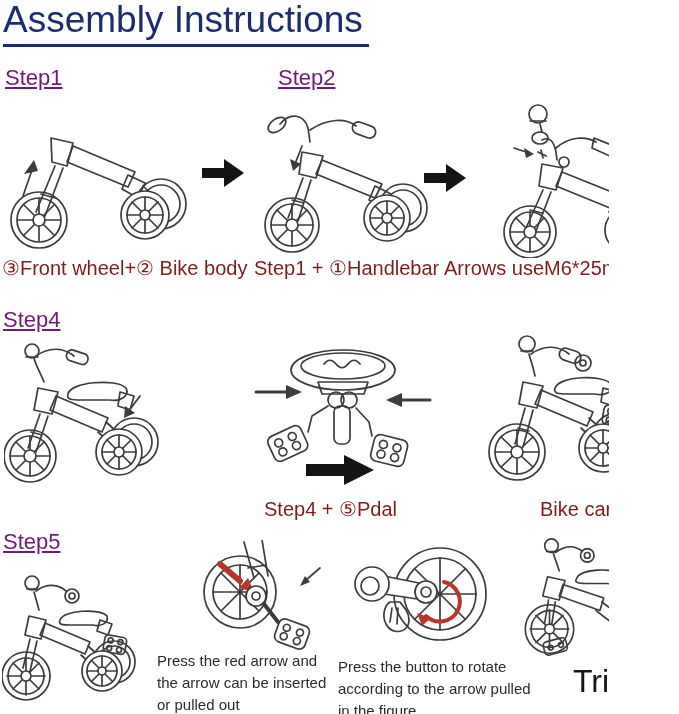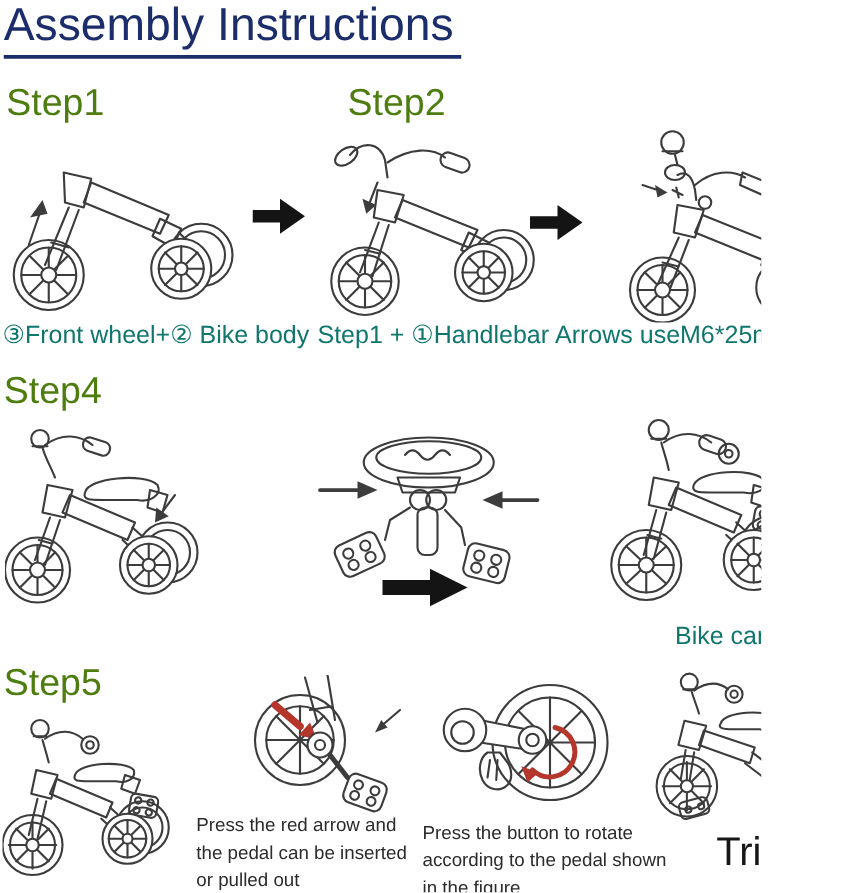--- a/index.html
+++ b/index.html
@@ -2,22 +2,22 @@
 <html><head>
 <meta charset="utf-8">
 <style>
   html,body{margin:0;padding:0;background:#fff;}
   .sheet{position:relative;width:609px;height:714px;background:#fff;overflow:hidden;
          font-family:"Liberation Sans",sans-serif;color:#1a1a1a;}
   .abs{position:absolute;}
   .title{position:absolute;left:3px;top:0px;font-size:37px;line-height:1.08;
          color:#1c2d6b;border-bottom:3px solid #1c2d6b;padding:0 6px 4px 0;
          display:inline-block;font-weight:500;}
-  .h{position:absolute;font-size:30px;line-height:1.1;color:#4d7c0f;}
-  .cap{position:absolute;font-size:20px;line-height:1.2;color:#0f766e;white-space:nowrap;}
+  .h{position:absolute;font-size:22px;line-height:1.1;color:#701a75;text-decoration:underline;}
+  .cap{position:absolute;font-size:20px;line-height:1.2;color:#7f1d1d;white-space:nowrap;}
   .note{position:absolute;font-size:15px;line-height:22px;color:#2b2b2b;}
   .bigcap{position:absolute;font-size:32px;color:#161616;text-align:center;}
   svg.fig{fill:none;stroke:#3c3c3c;stroke-width:1.7;stroke-linecap:round;stroke-linejoin:round;}
   svg.fig .solid{fill:#3c3c3c;stroke:none;}
   svg.fig .whitefill{fill:#ffffff;}
   svg.fig .red{stroke:#b5372b;}
   svg.fig .redsolid{fill:#b5372b;stroke:none;}
   svg.fig .bold{fill:#141414;stroke:none;}
   svg.bold-arrow polygon{fill:#141414;stroke:none;}
 </style>
@@ -110,21 +110,21 @@
     <circle class="whitefill" cx="161" cy="130" r="22"></circle>
       <circle cx="161" cy="130" r="16"></circle>
     <path d="M161,115 L161,145 M146,130 L176,130 M151,120 L171,140 M151,140 L171,120"></path>
     <circle class="whitefill" cx="161" cy="130" r="5"></circle>
   </svg>
 
   <div class="cap" style="left:2px;top:256px">③Front wheel+② Bike body</div>
   <div class="cap" style="left:254px;top:256px">Step1 + ①Handlebar</div>
   <div class="cap" style="left:444px;top:256px">Arrows useM6*25mmLocking</div>
 
-  <div class="h" style="left:3px;top:296px">Step4</div>
+  <div class="h" style="left:3px;top:308px">Step4</div>
 
   <svg class="fig abs" style="left:4px;top:340px" width="205" height="152" viewBox="0 0 205 152">
     <circle cx="28" cy="11" r="7"></circle>
       <path d="M22,17 L34,17"></path>
     <path d="M30,18 C32,26 36,32 40,42"></path>
     <path d="M32,16 C46,6 60,8 70,16"></path>
     <g transform="rotate(18 74 18)">
         <rect x="62" y="12" width="22" height="11" rx="5"></rect>
       </g>
     <path d="M34,48 L54,52 L48,74 L30,70 Z"></path>
@@ -206,20 +206,21 @@
     </g>
     <circle cx="142" cy="106" r="25"></circle>
       <circle cx="142" cy="106" r="19"></circle>
     <path d="M114,86 L136,106 M106,96 L128,116 M128,116 Q134,112 136,106"></path>
     <circle class="whitefill" cx="128" cy="116" r="24"></circle>
       <circle cx="128" cy="116" r="18"></circle>
     <path d="M128,98 L128,134 M110,116 L146,116 M115,103 L141,129 M115,129 L141,103"></path>
     <circle class="whitefill" cx="128" cy="116" r="5"></circle>
   </svg>
 
+  <div class="cap" style="left:264px;top:497px">Step4 + ⑤Pdal</div>
   <div class="cap" style="left:540px;top:497px">Bike car</div>
 
   <div class="h" style="left:3px;top:530px">Step5</div>
 
   <svg class="fig abs" style="left:2px;top:572px" width="158" height="138" viewBox="0 0 158 138">
     <circle cx="30" cy="11" r="7"></circle>
       <path d="M25,17 L35,17"></path>
     <path d="M32,20 C34,27 35,30 37,38"></path>
     <path d="M34,19 C45,11 56,12 64,19"></path>
     <circle cx="70" cy="24" r="7"></circle>
@@ -265,42 +266,42 @@
         <circle cx="119" cy="90" r="3.5"></circle>
       <circle cx="105" cy="99" r="3.5"></circle>
         <circle cx="119" cy="99" r="3.5"></circle>
     </g>
     <path d="M140,28 L126,40"></path>
       <polygon class="solid" points="120,46 125,36 130,42"></polygon>
   </svg>
 
   <div class="note" style="left:157px;top:650px">
     <div>Press the red arrow and</div>
-    <div>the pedal can be inserted</div>
+    <div>the arrow can be inserted</div>
     <div>or pulled out</div>
   </div>
 
   <svg class="fig abs" style="left:340px;top:540px" width="160" height="112" viewBox="0 0 160 112">
     <circle cx="100" cy="54" r="46"></circle>
       <circle cx="100" cy="54" r="36"></circle>
     <path d="M100,18 L100,90 M64,54 L136,54 M75,29 L125,79 M75,79 L125,29"></path>
     <path class="whitefill" d="M44,36 L84,44 L84,60 L44,54 Z"></path>
     <circle class="whitefill" cx="86" cy="52" r="11"></circle>
       <circle cx="86" cy="52" r="5"></circle>
     <circle class="whitefill" cx="32" cy="44" r="17"></circle>
       <circle cx="30" cy="46" r="9"></circle>
     <path d="M50,62 C44,66 42,76 46,84 C50,92 60,94 66,88 C70,84 70,76 66,70 L60,62 Z"></path>
     <path d="M52,68 L50,82 M58,68 L57,84"></path>
     <path class="red" d="M104,42 A20,20 0 1 1 86,76" style="stroke-width:4;fill:none"></path>
     <polygon class="redsolid" points="82,86 77,73 91,78"></polygon>
   </svg>
 
   <div class="note" style="left:338px;top:656px">
     <div>Press the button to rotate</div>
-    <div>according to the pedal shown</div>
+    <div>according to the arrow pulled</div>
     <div>in the figure</div>
   </div>
 
   <svg class="fig abs" style="left:520px;top:536px" width="152" height="124" viewBox="0 0 152 128">
     <circle cx="30" cy="10" r="7"></circle>
       <path d="M25,16 L35,16"></path>
     <path d="M32,18 C34,25 36,29 38,36"></path>
     <path d="M34,17 C45,9 55,10 62,16"></path>
     <circle cx="67" cy="20" r="7"></circle>
       <circle cx="67" cy="20" r="3"></circle>

